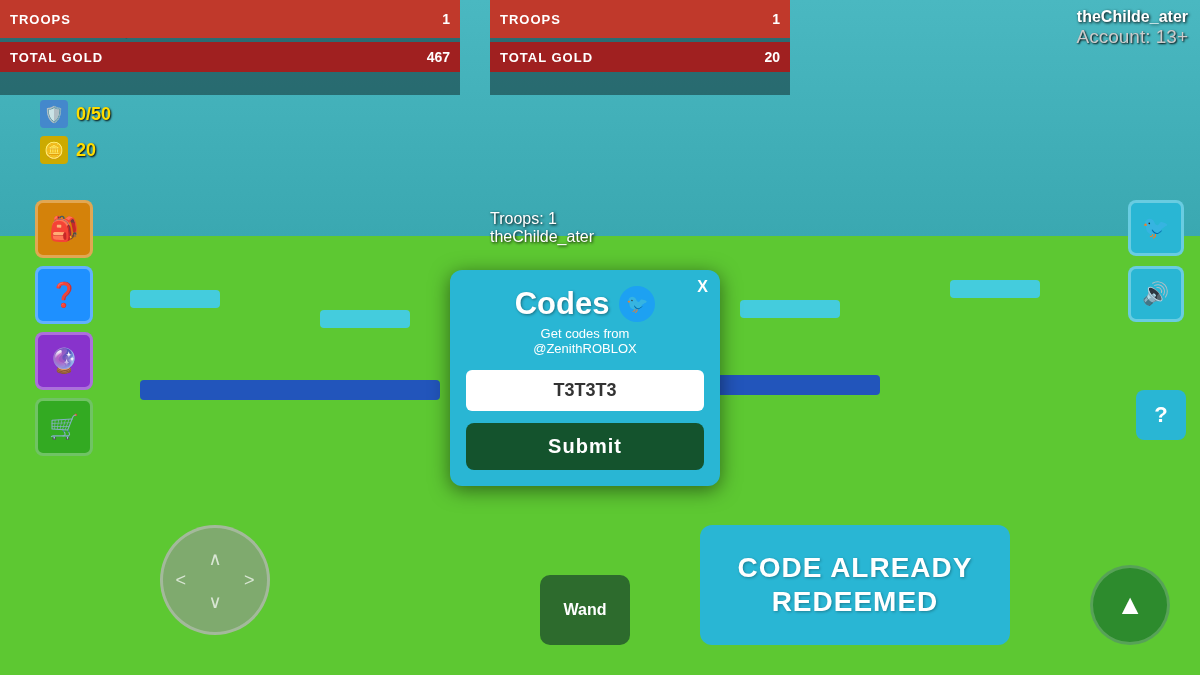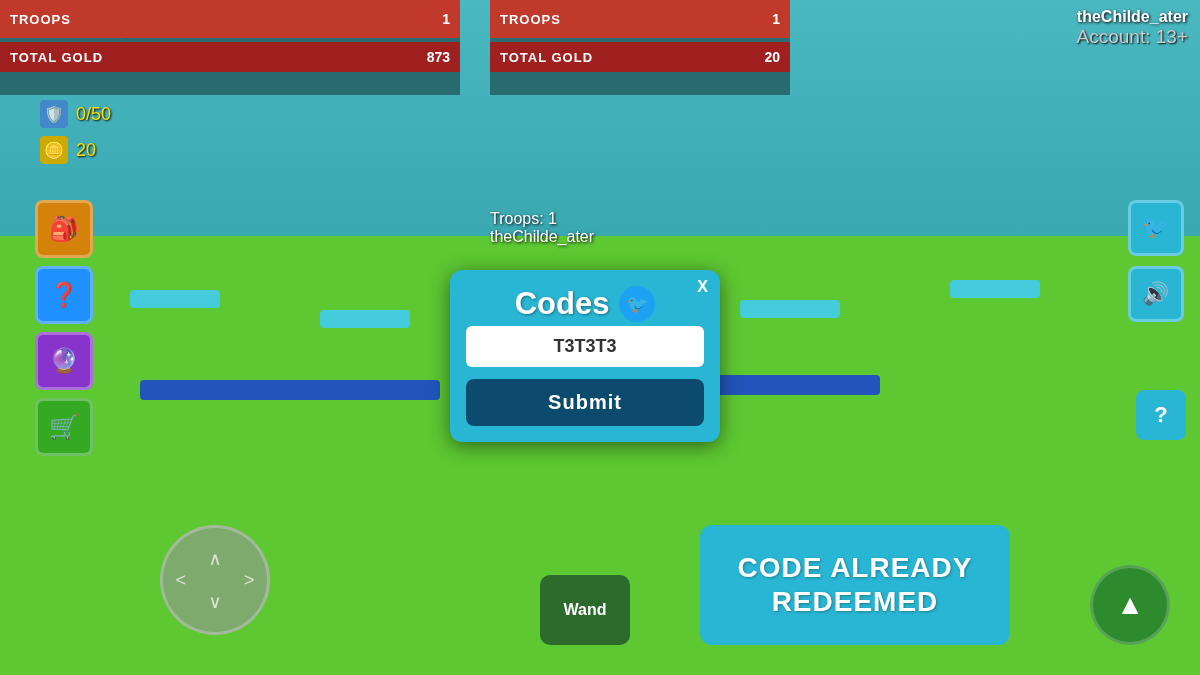--- a/index.html
+++ b/index.html
@@ -113,21 +113,21 @@
       border-radius: 4px;
       display: flex;
       align-items: center;
       justify-content: center;
       font-size: 16px;
     }
 
     .resource-value {
       color: #ffdd00;
       font-size: 18px;
-      font-weight: normal;
+      font-weight: bold;
       text-shadow: 1px 1px 2px #000;
     }
 
     
     #sidebar {
       position: absolute;
       top: 200px;
       left: 35px;
       display: flex;
       flex-direction: column;
@@ -263,21 +263,21 @@
       text-align: center;
       color: #333;
       background: white;
       margin-bottom: 12px;
       outline: none;
     }
 
     #submit-btn {
       width: 100%;
       padding: 12px;
-      background: #0c4a6e;
+      background: #14532d;
       color: white;
       font-size: 20px;
       font-weight: bold;
       border: none;
       border-radius: 8px;
       cursor: pointer;
       letter-spacing: 1px;
     }
 
     
@@ -555,21 +555,21 @@
     <div id="account-age">Account: 13+</div>
   </div>
 
   <div id="hud-left">
     <div id="troops-bar-left">
       <span class="hud-label">TROOPS</span>
       <span class="hud-value">1</span>
     </div>
     <div id="gold-bar-left">
       <span class="hud-label">TOTAL GOLD</span>
-      <span class="hud-value">873</span>
+      <span class="hud-value">467</span>
     </div>
   </div>
 
   <div id="hud-right">
     <div id="troops-bar-right">
       <span class="hud-label">TROOPS</span>
       <span class="hud-value">1</span>
     </div>
     <div id="gold-bar-right">
       <span class="hud-label">TOTAL GOLD</span>
@@ -611,20 +611,24 @@
   <div id="codes-modal">
     <span id="modal-close">X</span>
 
     <div id="modal-header">
       <span id="modal-title">Codes</span>
       <div id="twitter-icon-modal">
         <span>🐦</span>
       </div>
     </div>
 
+    <div id="modal-subtitle">
+      <span>Get codes from</span><br>
+      <span>@ZenithROBLOX</span>
+    </div>
 
     <input id="code-input" type="text" value="T3T3T3" style="">
 
     <button id="submit-btn">Submit</button>
   </div>
 
   <div id="right-panel">
     <div class="right-btn" style="background:#29b6d4;">
       <span>🐦</span>
     </div>

